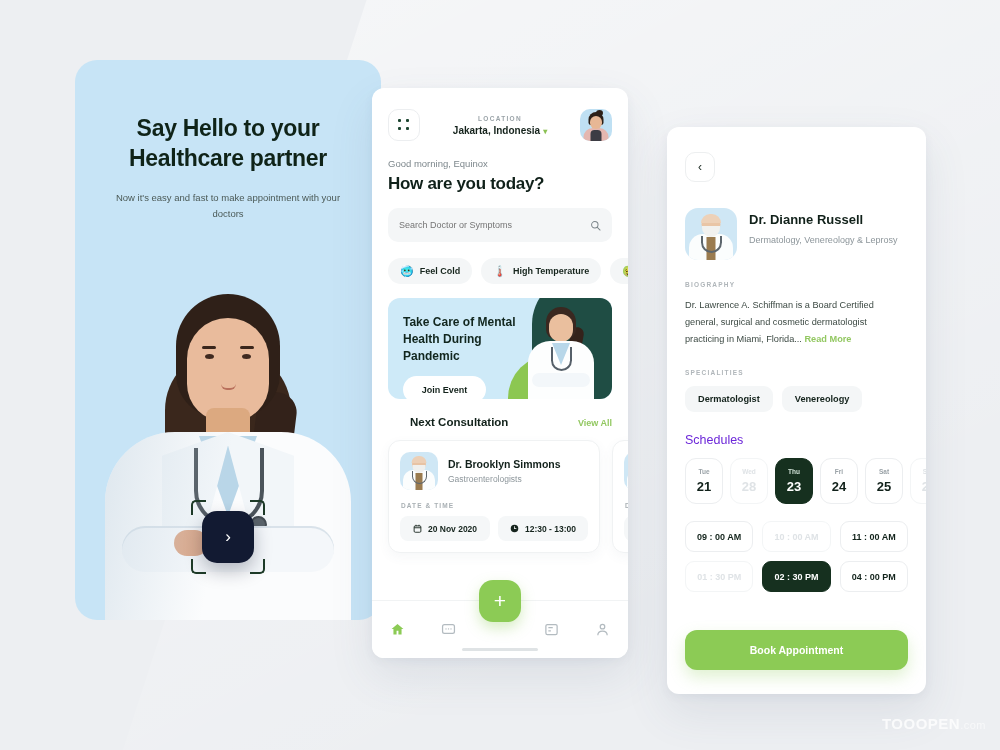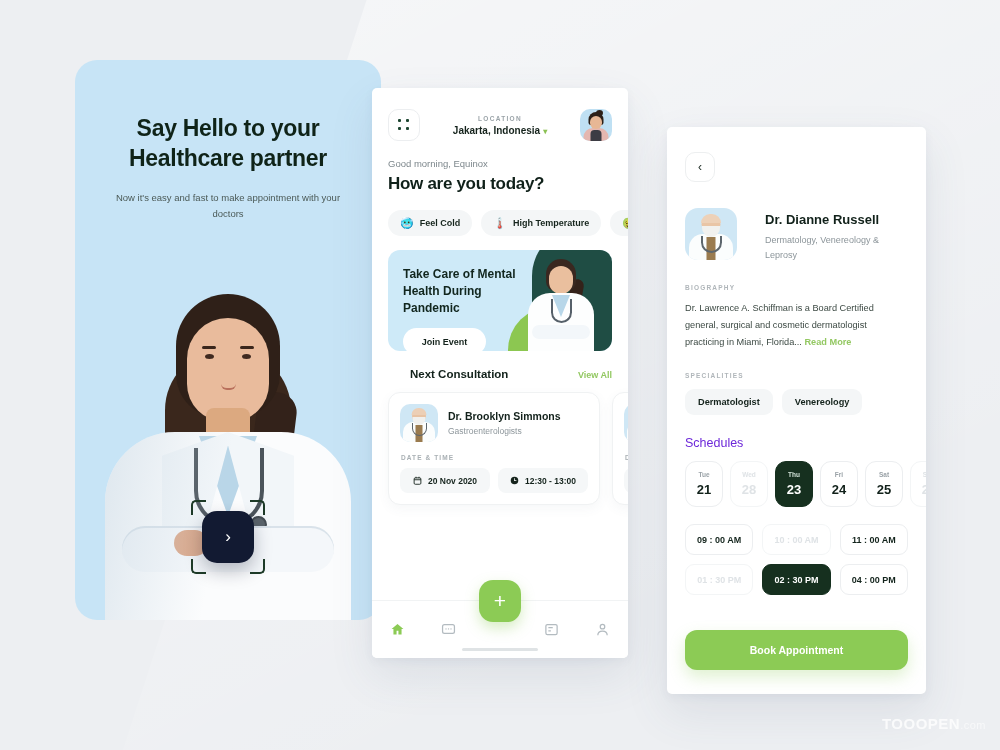--- a/index.html
+++ b/index.html
@@ -124,21 +124,21 @@
     box-shadow: 0 8px 18px rgba(13,20,45,.28);
   }
   .cta-frame { position: absolute; width: 15px; height: 15px; border: 2px solid #1d3a27; }
   .cta-frame.tl { left: -11px; top: -11px; border-right: none; border-bottom: none; border-radius: 5px 0 0 0;}
   .cta-frame.tr { right: -11px; top: -11px; border-left: none; border-bottom: none; border-radius: 0 5px 0 0;}
   .cta-frame.bl { left: -11px; bottom: -11px; border-right: none; border-top: none; border-radius: 0 0 0 5px;}
   .cta-frame.br { right: -11px; bottom: -11px; border-left: none; border-top: none; border-radius: 0 0 5px 0;}
 
   
   .phone {
-    position: absolute; background: #ffffff; border-radius: 5px; overflow: hidden;
+    position: absolute; background: #ffffff; border-radius: 12px; overflow: hidden;
     box-shadow: 0 18px 45px rgba(70,90,120,.11), 0 3px 10px rgba(70,90,120,.06);
   }
   #phone-home { left: 372px; top: 88px; width: 256px; height: 570px; }
   #phone-detail { left: 667px; top: 127px; width: 259px; height: 567px; }
 
   
   .home-head { display: flex; align-items: center; padding: 21px 16px 0; }
   .grid-btn {
     width: 32px; height: 32px; border: 1px solid #eceef0; border-radius: 10px;
     display: grid; grid-template-columns: 1fr 1fr; grid-template-rows: 1fr 1fr;
@@ -243,21 +243,21 @@
     box-shadow: 0 6px 14px rgba(140,203,85,.35);
   }
   .home-indicator { position: absolute; left: 50%; margin-left: -38px; bottom: 7px; width: 76px; height: 3px; background: #dfe3e5; border-radius: 2px; }
 
   
   .back-btn {
     margin: 25px 0 0 18px; width: 30px; height: 30px; border: 1px solid #edeff0;
     border-radius: 10px; display: flex; align-items: center; justify-content: center;
     font-size: 12px; color: #1a2a22; cursor: pointer; background: #fff;
   }
-  .dr-head { display: flex; gap: 28px; margin: 26px 18px 0; }
+  .dr-head { display: flex; gap: 12px; margin: 26px 18px 0; }
   .dr-thumb { width: 52px; height: 52px; border-radius: 13px; background: #cfe7f5; position: relative; overflow: hidden; flex: none; }
   .drt-head { position:absolute; left:50%; transform:translateX(-50%); top:7px; width:19px; height:19px; border-radius:50%; background:#e9c5a6;}
   .drt-bald { position:absolute; left:50%; transform:translateX(-50%); top:6px; width:20px; height:9px; border-radius:10px 10px 0 0; background:#edd1b8;}
   .drt-beard{ position:absolute; left:50%; transform:translateX(-50%); top:18px; width:18px; height:11px; border-radius:0 0 9px 9px; background:#f1f1ef;}
   .drt-coat { position:absolute; left:50%; transform:translateX(-50%); bottom:0; width:44px; height:26px; background:#fbfdfd; border-radius:14px 14px 0 0;}
   .drt-tie  { position:absolute; left:50%; transform:translateX(-50%); bottom:0; width:9px; height:23px; background:#9a7b4f;}
   .drt-st   { position:absolute; left:50%; margin-left:-10px; bottom:7px; width:21px; height:17px; border:2px solid #5d666d; border-top:none; border-radius:0 0 11px 11px;}
   .dr-name { font-size: 13px; font-weight: 700; color: #11211a; margin-top: 4px; }
   .dr-spec { font-size: 9px; color: #8c959a; line-height: 15px; margin-top: 6px; }
 
@@ -370,20 +370,27 @@
           <div class="av-shirt"></div>
         <div class="av-bun"></div>
           <div class="av-hair"></div>
           <div class="av-face"></div>
       </div>
     </div>
 
     <div class="greet">Good morning, Equinox</div>
     <div class="headline">How are you today?</div>
 
+    <div class="searchbar">
+      <input placeholder="Search Doctor or Symptoms" style="">
+      <svg class="search-ico" viewBox="0 0 24 24" fill="none" stroke="#7b858a" stroke-width="2.2">
+        <circle cx="10.5" cy="10.5" r="7"></circle>
+          <line x1="16" y1="16" x2="22" y2="22" stroke-linecap="round"></line>
+      </svg>
+    </div>
 
     <div class="chips">
       <div class="chip">
         <span class="emo">🥶</span>
         <span>Feel Cold</span>
       </div>
       <div class="chip">
         <span class="emo">🌡️</span>
         <span>High Temperature</span>
       </div>

